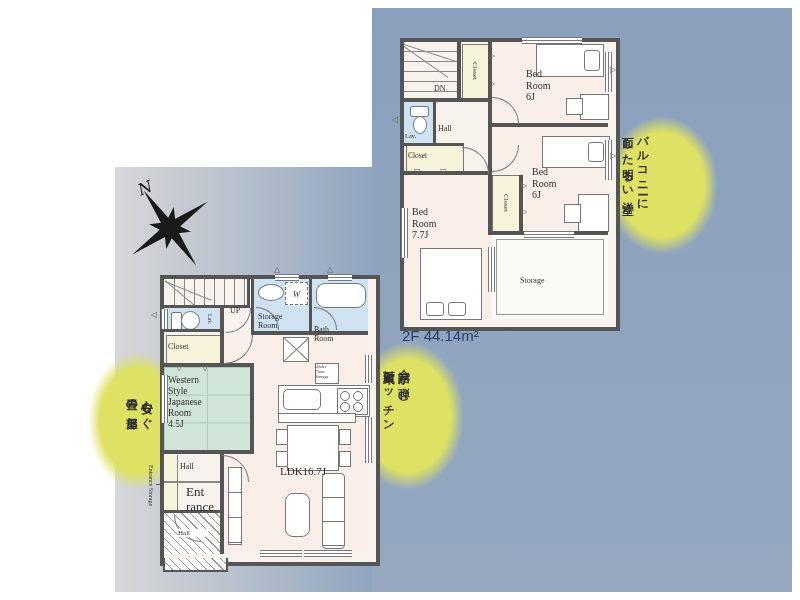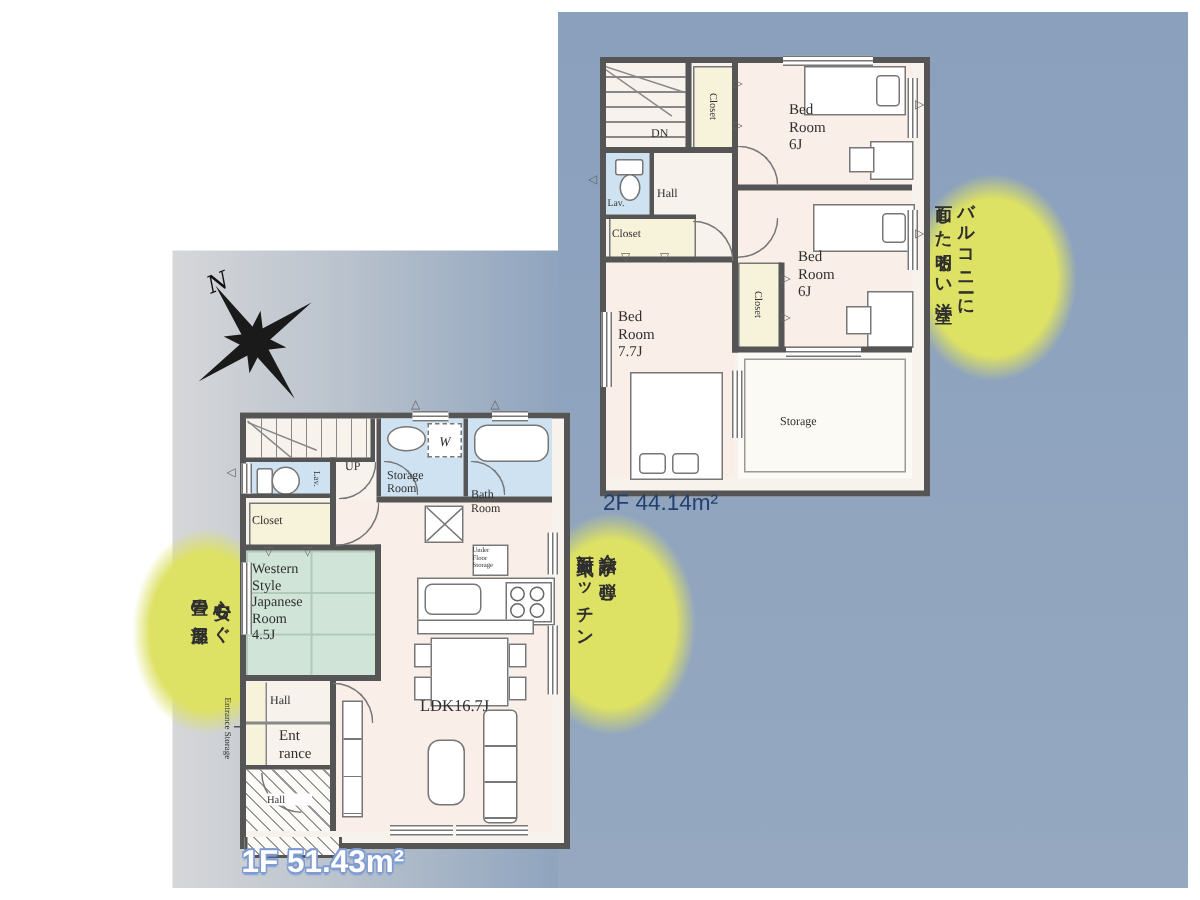--- a/index.html
+++ b/index.html
@@ -251,32 +251,31 @@
 Room</div>
     <div class="lbl" style="left:150px;top:46px;width:52px;font-size:8px;">Bath
 Room</div>
     <div class="lbl" style="left:4px;top:63px;width:50px;font-size:8px;">Closet</div>
     <div class="lbl" style="left:4px;top:96px;width:78px;font-size:9.5px;">Western
 Style
 Japanese
 Room
 4.5J</div>
     <div class="lbl" style="left:16px;top:183px;width:36px;font-size:8px;">Hall</div>
-    <div class="lbl" style="left:22px;top:206px;width:28px;font-size:10px;">Ent
+    <div class="lbl" style="left:22px;top:206px;width:28px;font-size:13px;">Ent
 rance</div>
     <div class="lbl" style="left:14px;top:250px;width:30px;font-size:7px;background:#fff;">Hall</div>
     <div class="lbl" style="left:116px;top:186px;width:64px;font-size:11px;">LDK16.7J</div>
   </div>
 
   <div class="hatch abs" style="left:163px;top:558px;width:61px;height:12px;border:2px solid #555;border-top:none;z-index:3;"></div>
 
   <div class="vlbl" style="left:144px;top:454px;width:14px;height:64px;font-size:6px;">Entrance Storage</div>
   <i class="abs" style="left:156px;top:484px;width:8px;height:1px;background:#555;z-index:4;"></i>
 
-  <div class="arealbl1" style="left:161px;top:563px;">1F 51.43m²</div>
 
   <div class="annot" style="left:620px;top:128px;height:124px;">バルコニーに
 面した明るい洋室</div>
   <div class="annot" style="left:124px;top:390px;height:80px;">心安らぐ
 畳の部屋</div>
   <div class="annot" style="left:381px;top:360px;height:108px;">会話が弾む
 対面式キッチン</div>
 
 </div>
 

